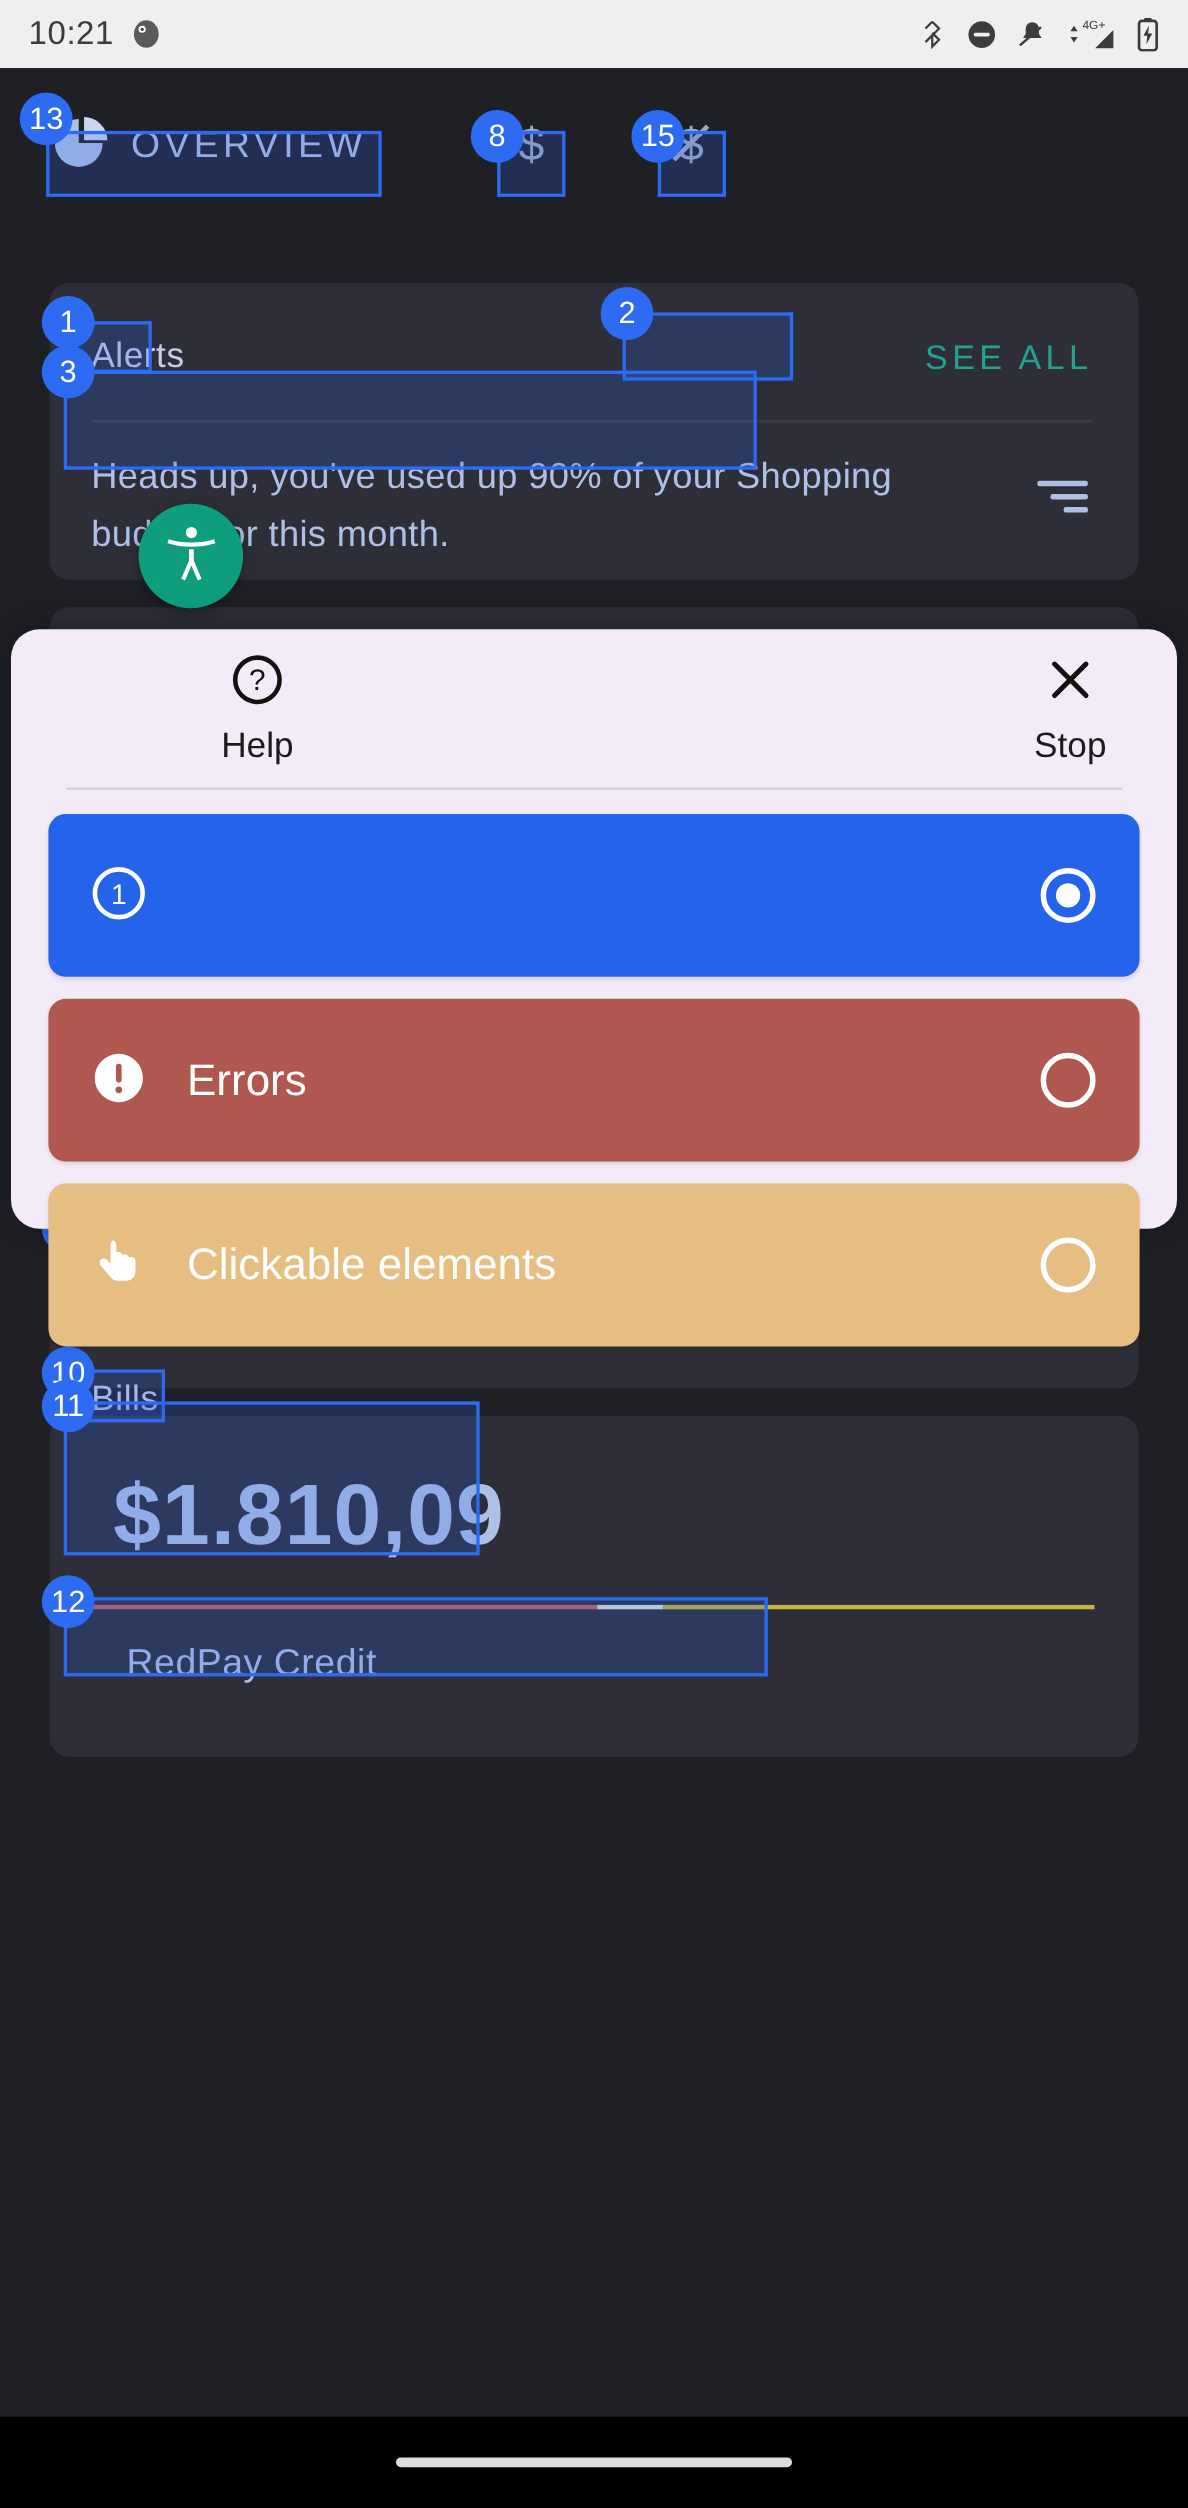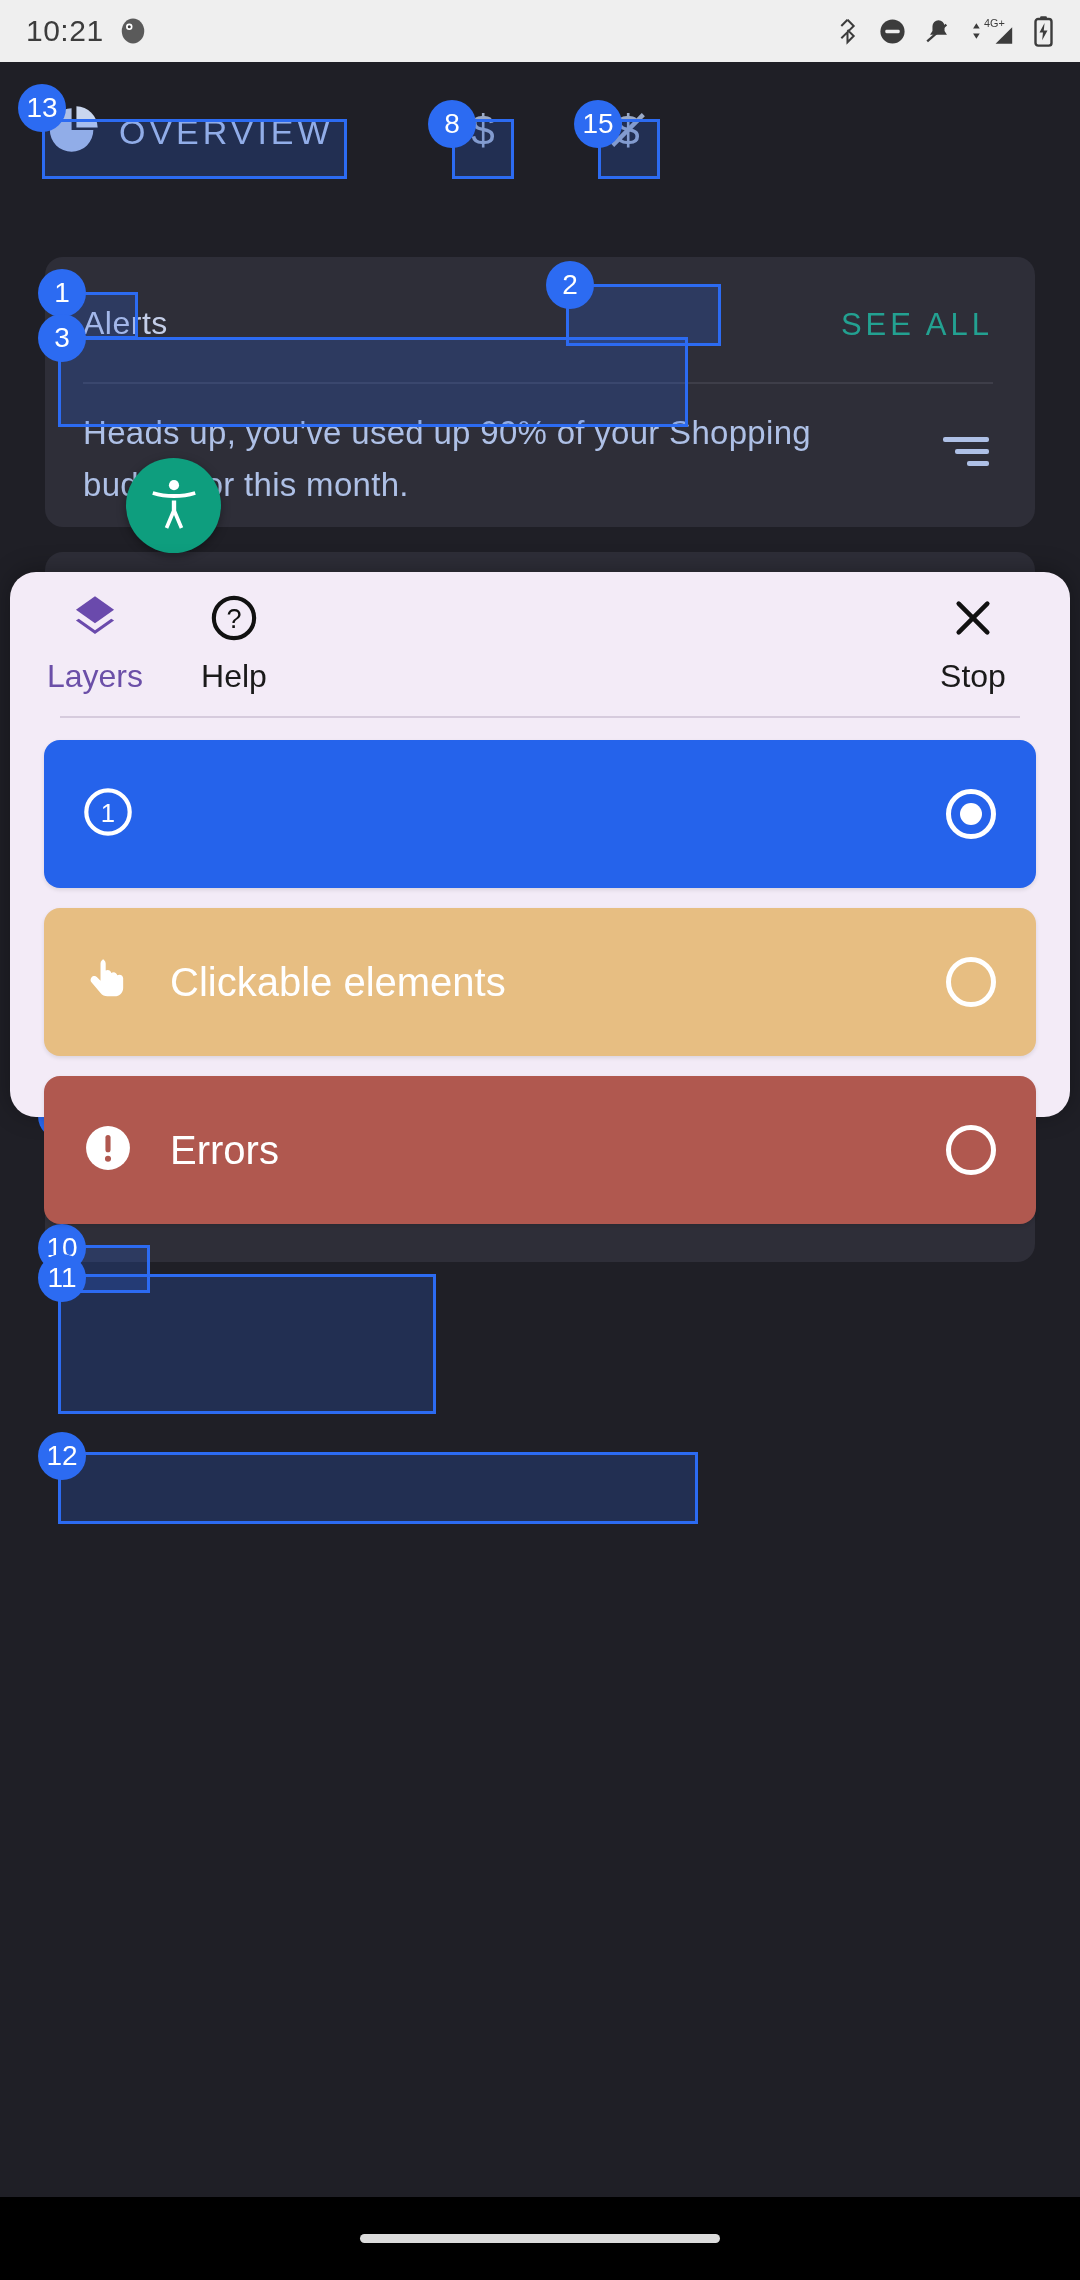--- a/index.html
+++ b/index.html
@@ -262,20 +262,28 @@
 
   <div class="card card-mid">
     <span class="masked-digits" style="position:absolute; left:100px; top:487px;">•••• 9012</span>
     <div class="divider" style="top:545px; left:38px;"></div>
     <span class="see-all" style="position:absolute; left:50%; transform:translateX(-50%); top:598px;">SEE ALL</span>
   </div>
   <div class="ov" style="left:58px; top:1000px; width:640px; height:60px;"></div>
   <div class="ov" style="left:58px; top:1045px; width:640px; height:92px;"></div>
   <div class="ovnum" style="left:38px; top:1030px;">9</div>
 
+  <div class="card card-bills">
+    <span class="card-title" style="position:absolute; left:38px; top:-34px;">Bills</span>
+    <span class="bills-amount" style="position:absolute; left:58px; top:45px;">$1.810,09</span>
+    <div class="acct-line" style="left:38px; top:172px; width:460px; background:#C16060;"></div>
+    <div class="acct-line" style="left:498px; top:172px; width:60px; background:#DDDDDD;"></div>
+    <div class="acct-line" style="left:558px; top:172px; width:392px; background:#C8B438;"></div>
+    <span class="redpay" style="position:absolute; left:70px; top:206px;">RedPay Credit</span>
+  </div>
 
   <div class="ov" style="left:58px; top:1183px; width:92px; height:48px;"></div>
   <div class="ovnum" style="left:38px; top:1162px;">10</div>
 
   <div class="ov" style="left:58px; top:1212px; width:378px; height:140px;"></div>
   <div class="ovnum" style="left:38px; top:1192px;text-align:center;">11</div>
 
   <div class="ov" style="left:58px; top:1390px; width:640px; height:72px;"></div>
   <div class="ovnum" style="left:38px; top:1370px;">12</div>
 
@@ -286,29 +294,20 @@
         <path d="M21 8.2c-2.9.9-5.8 1.3-9 1.3S5.9 9.1 3 8.2l.45-1.5c2.7.85 5.4 1.2 8.55 1.2s5.85-.35 8.55-1.2z"></path>
         <path d="M11.1 10.5v4.2L8.2 21.6l1.4.6 2.4-5.6 2.4 5.6 1.4-.6-2.9-6.9v-4.2z"></path>
       </svg>
     </span>
   </div>
 
   <div class="modal">
 
     <div class="modal-head">
 
-      <div class="mh-item mh-layers">
-        <span>
-          <svg width="56" height="52" viewBox="0 0 24 24">
-            <path d="M12 2 3.2 8.2 12 14.4l8.8-6.2z" fill="#6A4AAC"></path>
-            <path d="M12 17.6 4.5 12.3 3.2 13.2 12 19.4l8.8-6.2-1.3-.9z" fill="#6A4AAC"></path>
-          </svg>
-        </span>
-        <span class="mh-label lbl-layers">Layers</span>
-      </div>
 
       <div class="mh-item mh-help">
         <span>
           <svg width="56" height="52" viewBox="0 0 24 24">
             <circle cx="12" cy="12" r="9.3" fill="none" stroke="#111" stroke-width="1.9"></circle>
             <text x="12" y="16.4" font-size="12.5" font-family="Liberation Sans" text-anchor="middle" fill="#111">?</text>
           </svg>
         </span>
         <span class="mh-label lbl-help">Help</span>
       </div>
@@ -328,43 +327,43 @@
     <div class="opt-list">
 
       <div class="opt opt-blue">
         <span>
           <svg width="56" height="56" viewBox="0 0 24 24">
             <circle cx="12" cy="12" r="9.3" fill="none" stroke="#fff" stroke-width="1.8"></circle>
             <text x="12" y="16.3" font-size="11" font-family="Liberation Sans" text-anchor="middle" fill="#fff">1</text>
           </svg>
         </span>
         <span class="radio on"></span>
-      </div>
-
-      <div class="opt opt-tan">
-        <span>
-          <svg width="56" height="56" viewBox="0 0 24 24" fill="#fff">
-            <path d="M10.6 3.1c-1 0-1.8.8-1.8 1.8v7.4l-1.5-1.5c-.7-.7-1.8-.6-2.4.1-.5.6-.5 1.5 0 2.1l3.9 4.6c.7.9 1.8 1.4 2.9 1.4h3.2c2 0 3.6-1.6 3.6-3.6v-4.1c0-.9-.7-1.6-1.6-1.6-.35 0-.67.11-.93.3-.13-.77-.8-1.36-1.6-1.36-.36 0-.69.12-.96.32-.16-.73-.8-1.27-1.58-1.27-.3 0-.58.08-.82.22V4.9c0-1-.8-1.8-1.8-1.8z"></path>
-          </svg>
-        </span>
-        <span class="opt-label">Clickable elements</span>
-        <span class="radio"></span>
       </div>
 
       <div class="opt opt-red">
         <span>
           <svg width="56" height="56" viewBox="0 0 24 24">
             <circle cx="12" cy="12" r="9.4" fill="#fff"></circle>
             <rect x="10.9" y="6.4" width="2.2" height="7.4" rx="1.1" fill="#B0584F"></rect>
             <circle cx="12" cy="16.6" r="1.3" fill="#B0584F"></circle>
           </svg>
         </span>
         <span class="opt-label">Errors</span>
         <span class="radio"></span>
       </div>
+
+      <div class="opt opt-tan">
+        <span>
+          <svg width="56" height="56" viewBox="0 0 24 24" fill="#fff">
+            <path d="M10.6 3.1c-1 0-1.8.8-1.8 1.8v7.4l-1.5-1.5c-.7-.7-1.8-.6-2.4.1-.5.6-.5 1.5 0 2.1l3.9 4.6c.7.9 1.8 1.4 2.9 1.4h3.2c2 0 3.6-1.6 3.6-3.6v-4.1c0-.9-.7-1.6-1.6-1.6-.35 0-.67.11-.93.3-.13-.77-.8-1.36-1.6-1.36-.36 0-.69.12-.96.32-.16-.73-.8-1.27-1.58-1.27-.3 0-.58.08-.82.22V4.9c0-1-.8-1.8-1.8-1.8z"></path>
+          </svg>
+        </span>
+        <span class="opt-label">Clickable elements</span>
+        <span class="radio"></span>
+      </div>
     </div>
   </div>
 
 </div>
 
 <div class="navbar">
   <div class="nav-pill"></div>
 </div>
 
 </body></html>

